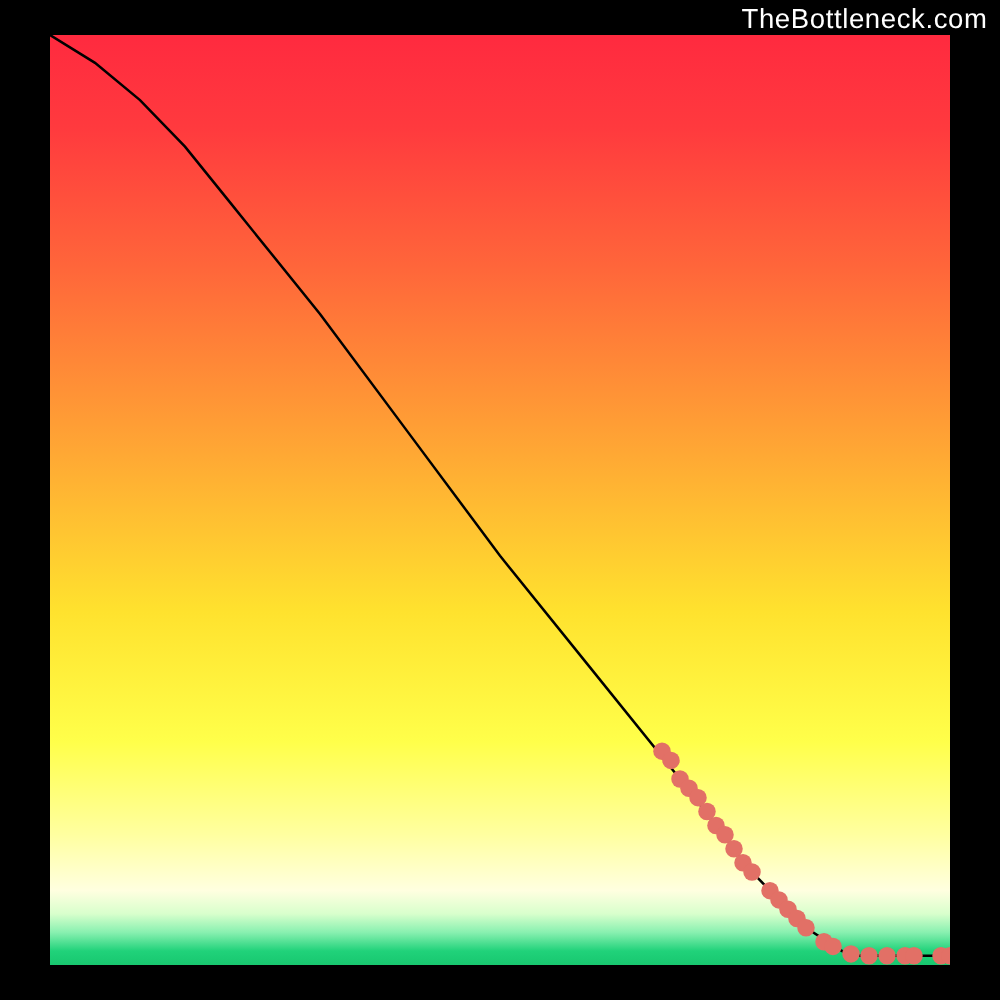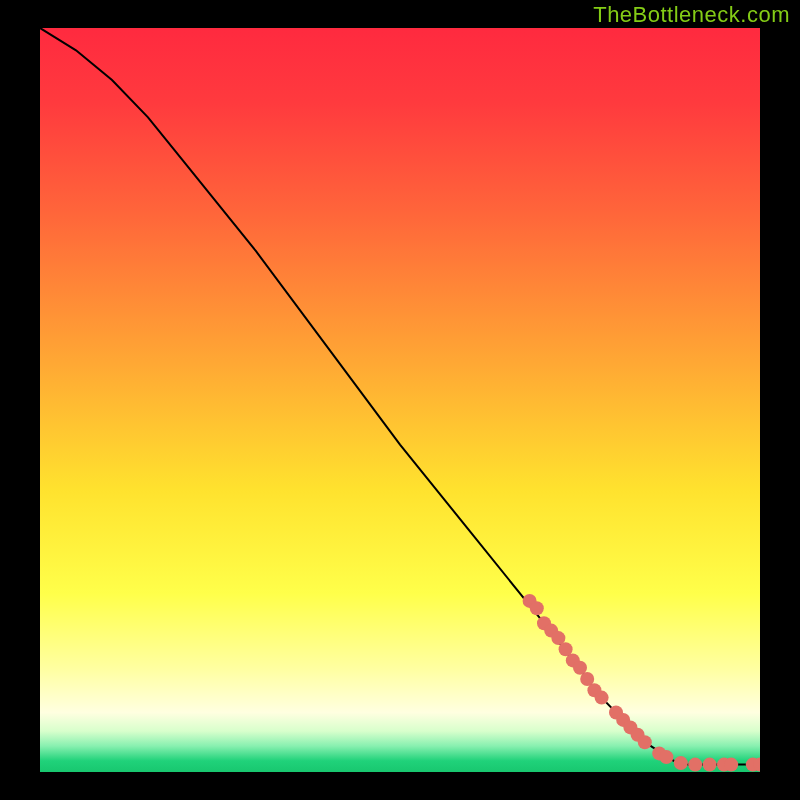--- a/index.html
+++ b/index.html
@@ -16,21 +16,21 @@
     top: 0;
     left: 0;
     width: 800px;
     height: 800px;
     background: #000;
   }
   .watermark {
     position: absolute;
     top: 2px;
     right: 10px;
-    color: #84cc16;
+    color: #ffffff;
     font-size: 22px;
     letter-spacing: 0.5px;
     user-select: none;
   }
   svg {
     position: absolute;
     top: 0;
     left: 0;
   }
 </style>

